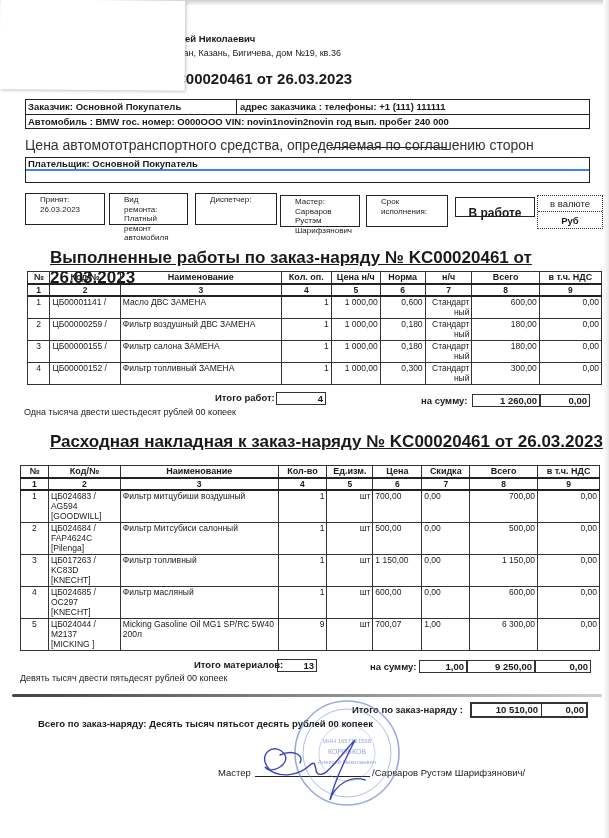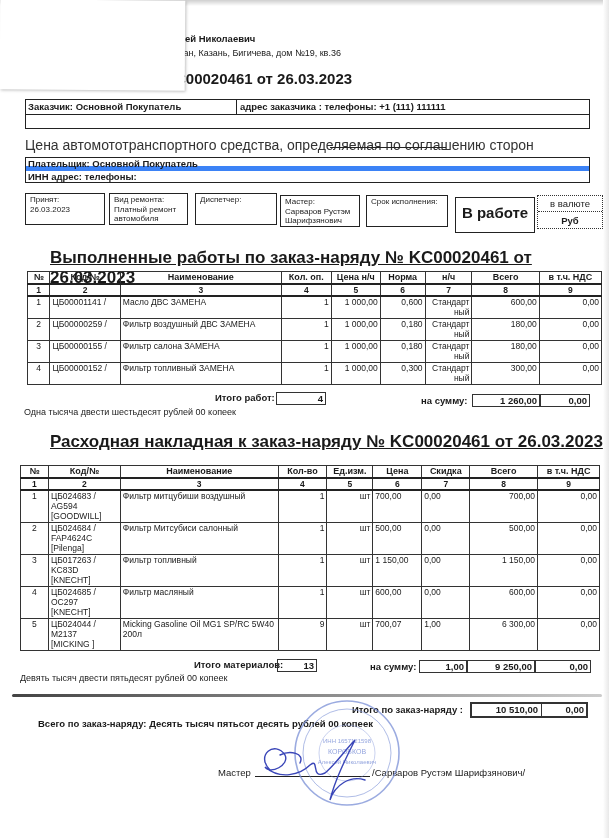--- a/index.html
+++ b/index.html
@@ -22,25 +22,25 @@
   .customer-block .r1 { top: 0; border-bottom: 1px solid #222; }
   .customer-block .r2 { top: 15px; }
   .customer-block .sep { position: absolute; left: 210px; top: 0; height: 15px; border-left: 1px solid #222; }
   .customer-block .addr { position: absolute; left: 214px; top: 0; }
 
   .price-note { left: 25px; top: 137px; font-size: 14px; color: #333; }
   .price-line { left: 330px; top: 147px; width: 116px; border-bottom: 1px solid #222; }
 
   .payer-block { left: 25px; top: 157px; width: 565px; height: 26px; }
   .payer-block .row { position: absolute; left: 0; width: 100%; height: 13px; font-weight: bold; font-size: 9.5px; line-height: 12px; padding-left: 2px; }
-  .payer-block .r1 { top: 0; border-bottom: 5px solid #3b82f6; }
+  .payer-block .r1 { top: 0; border-bottom: 2px solid #3b82f6; }
   .payer-block .r2 { top: 13px; }
 
-  .info-box { top: 193px; height: 32px; border: 1px solid #222; font-size: 8px; line-height: 9.5px; padding: 1px 4px; color: #222; }
-  .status-box { left: 455px; top: 197px; width: 80px; height: 36px; border: 1px solid #222; font-weight: bold; font-size: 15px; text-align: center; line-height: 30px; }
+  .info-box { top: 193px; height: 32px; border: 1px solid #222; font-size: 8px; line-height: 9.5px; padding: 1px 14px; color: #222; }
+  .status-box { left: 455px; top: 197px; width: 80px; height: 20px; border: 1px solid #222; font-weight: bold; font-size: 12px; text-align: center; line-height: 30px; }
   .currency-box { left: 537px; top: 195px; width: 66px; height: 34px; border: 1px dotted #333; font-size: 9.5px; }
   .currency-box .c1 { height: 16px; line-height: 15px; text-align: center; border-bottom: 1px dotted #333; }
   .currency-box .c2 { text-align: center; line-height: 17px; font-weight: bold; }
 
   .section-title { font-weight: bold; font-size: 17px; text-decoration: underline; }
   .works-title { left: 50px; top: 248px; }
   .mat-title { left: 50px; top: 432px; }
 
   table.grid { position: absolute; border-collapse: collapse; font-size: 8.5px; }
   table.grid td, table.grid th { border: 1px solid #333; padding: 0 2px; vertical-align: top; }
@@ -87,28 +87,28 @@
 <div class="abs owner-name">ксей Николаевич</div>
 <div class="abs owner-addr">стан, Казань, Бигичева, дом №19, кв.36</div>
 <div class="abs doc-title">С00020461 от 26.03.2023</div>
 
 <div class="abs box customer-block">
   <div class="row r1">
     <span>Заказчик: Основной Покупатель</span>
     <span class="sep"></span>
     <span class="addr">адрес заказчика :   телефоны: +1 (111) 111111</span>
   </div>
+  <div class="row r2">Автомобиль : BMW  гос. номер:  O000OOO   VIN: novin1novin2novin год вып.  пробег 240 000</div>
 </div>
 
 <div class="abs price-note">Цена автомототранспортного средства, определяемая по соглашению сторон</div>
 <div class="abs price-line"></div>
 
 <div class="abs box payer-block">
   <div class="row r1">Плательщик:  Основной Покупатель</div>
-  <div class="row r2">ИНН    адрес:    телефоны:</div>
 </div>
 
 <div class="abs info-box" style="left:25px; width:80px;">
   <div>Принят:</div>
   <div>26.03.2023</div>
 </div>
 <div class="abs info-box" style="left:109px; width:79px;">
   <div>Вид ремонта:</div>
   <div>Платный ремонт автомобиля</div>
 </div>

